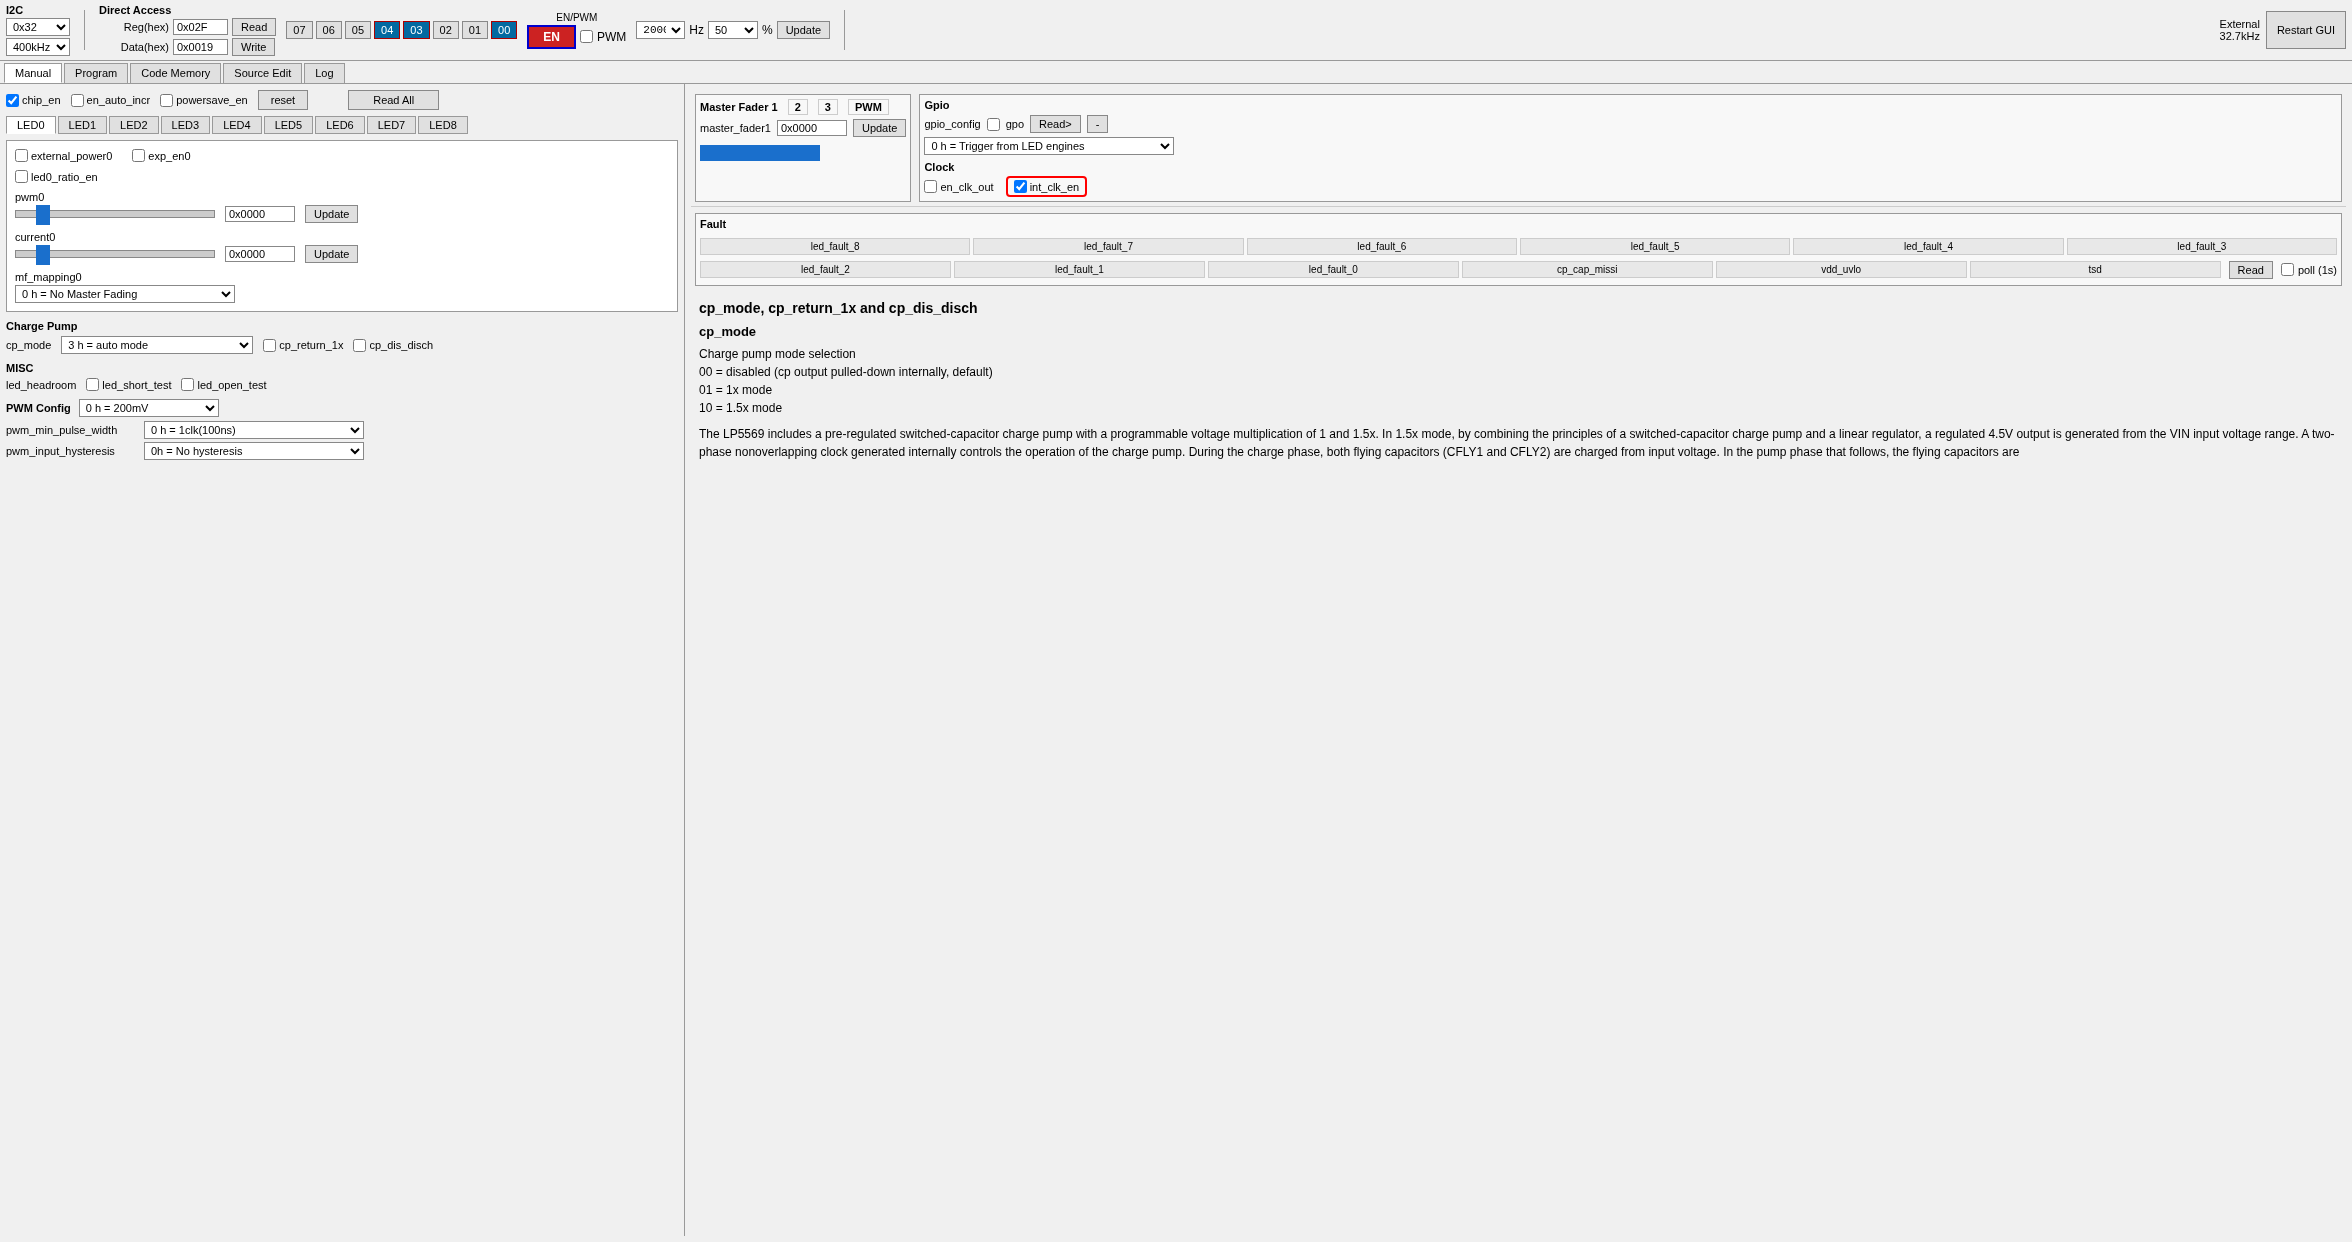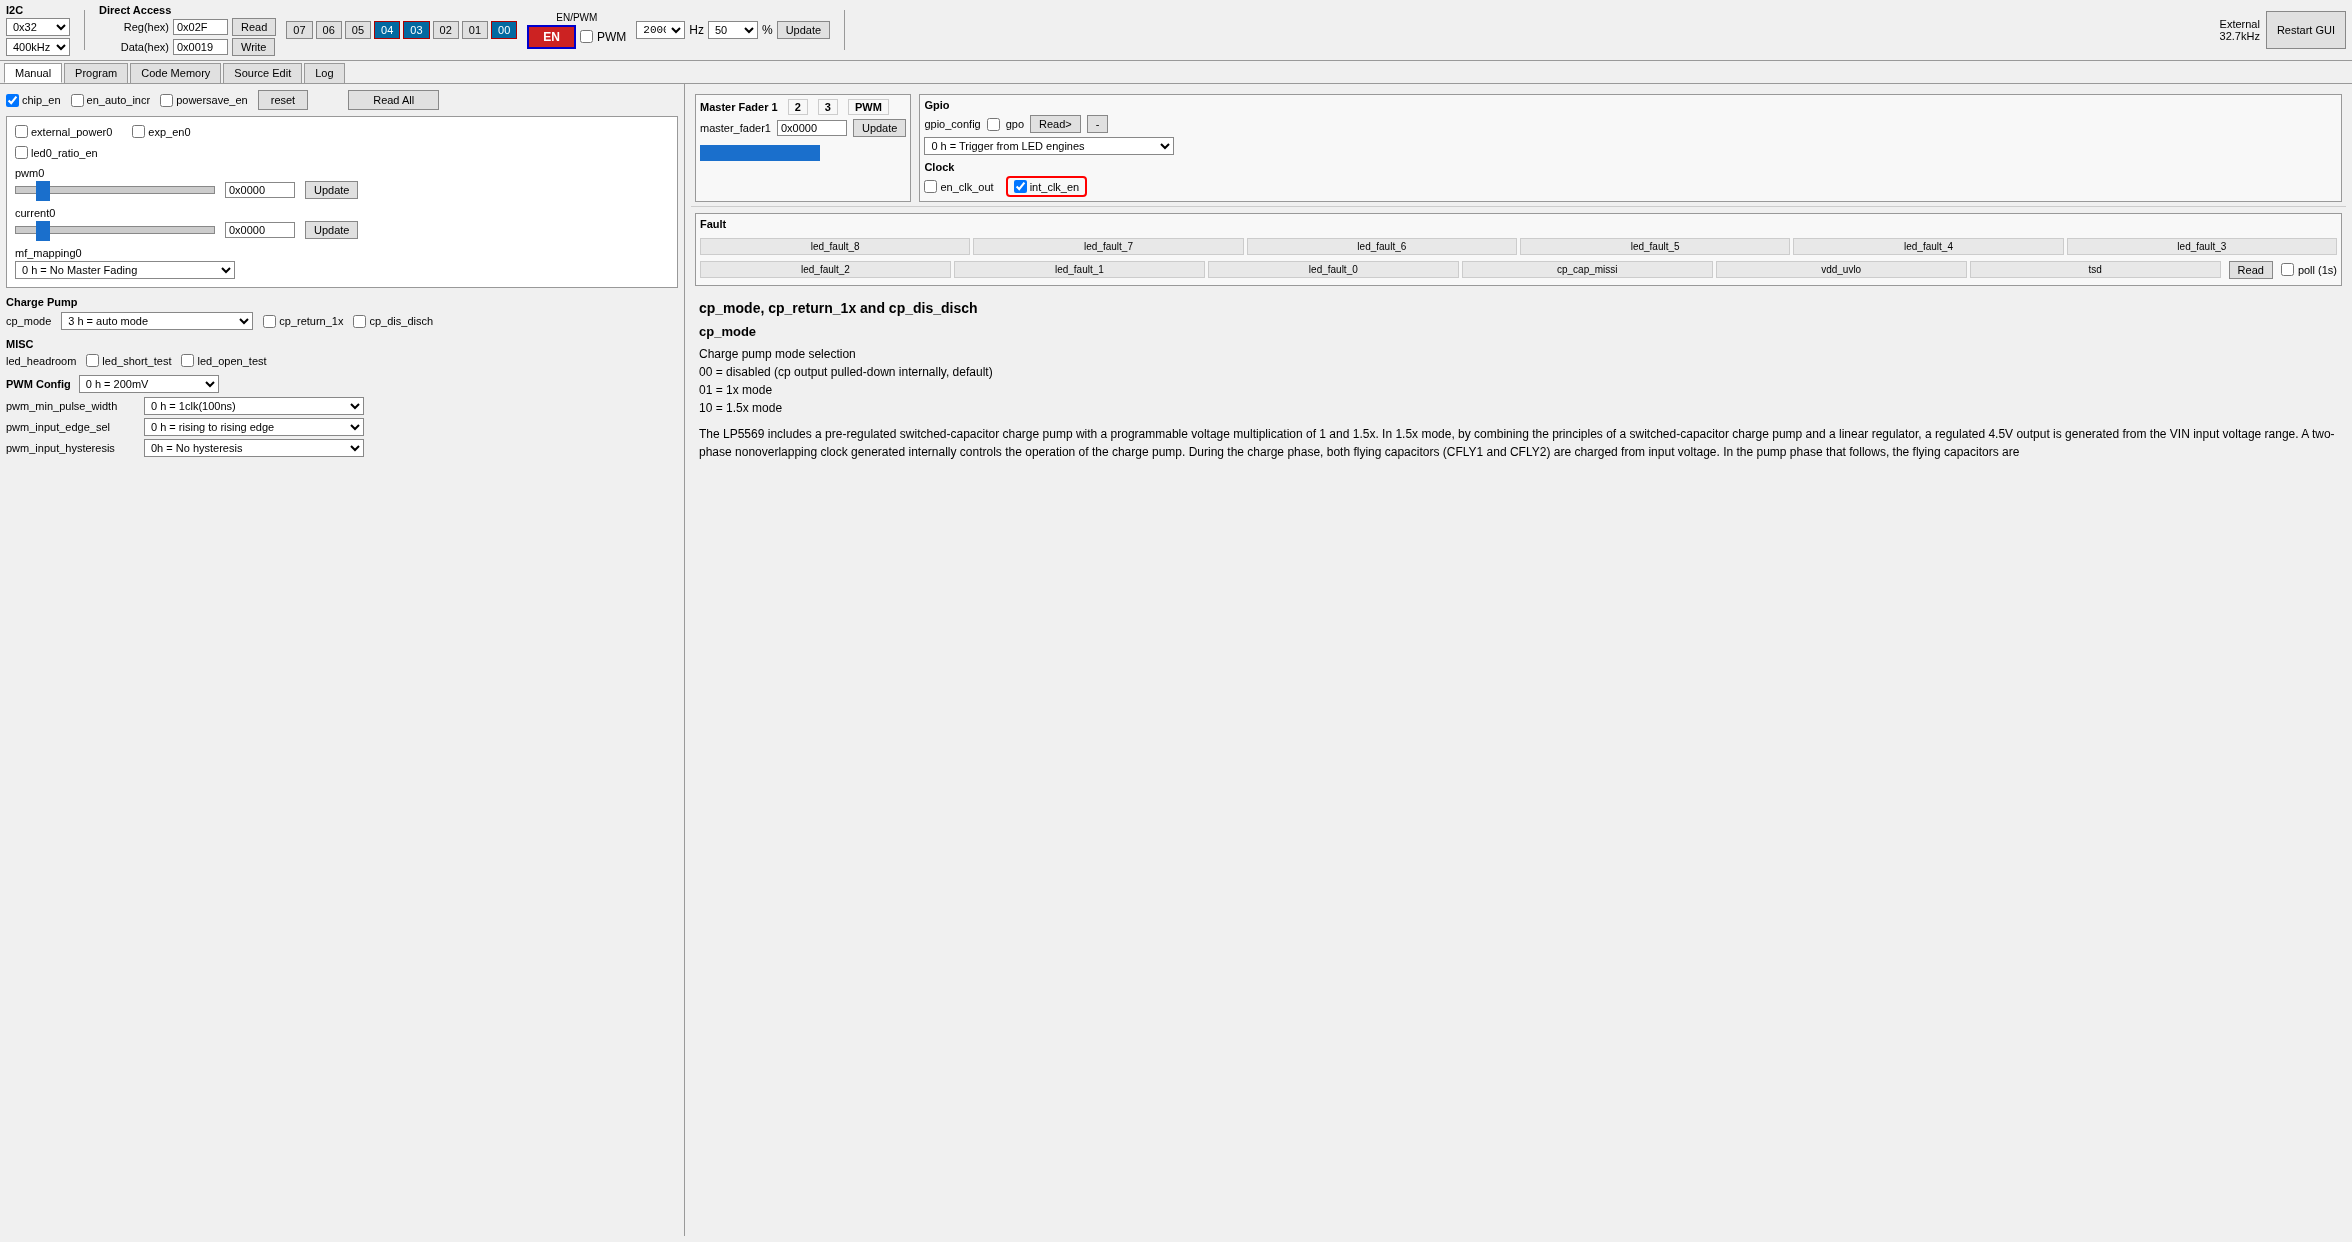--- a/index.html
+++ b/index.html
@@ -172,20 +172,31 @@
         <span>en_auto_incr</span>
       </div>
       <div class="checkbox-item">
         <input type="checkbox" style="">
         <span>powersave_en</span>
       </div>
       <button class="reset-btn">reset</button>
       <button class="read-all-btn" style="margin-left:30px;">Read All</button>
     </div>
 
+    <div class="led-tabs">
+      <div class="led-tab active">LED0</div>
+      <div class="led-tab">LED1</div>
+      <div class="led-tab">LED2</div>
+      <div class="led-tab">LED3</div>
+      <div class="led-tab">LED4</div>
+      <div class="led-tab">LED5</div>
+      <div class="led-tab">LED6</div>
+      <div class="led-tab">LED7</div>
+      <div class="led-tab">LED8</div>
+    </div>
 
     <div class="led-content">
 
       <div style="display:flex; gap:20px; margin-bottom:8px;">
         <div class="checkbox-item">
           <input type="checkbox" style="">
           <span>external_power0</span>
         </div>
         <div class="checkbox-item">
           <input type="checkbox" style="">
@@ -271,27 +282,20 @@
         <select style="width:140px;">
           <option>0 h = 200mV</option>
           <option>1 h = 300mV</option>
         </select>
       </div>
       <div class="pwm-config-row">
         <span class="pwm-config-label">pwm_min_pulse_width</span>
         <select class="dropdown-wide">
           <option>0 h = 1clk(100ns)</option>
           <option>1 h = 2clk(200ns)</option>
-        </select>
-      </div>
-      <div class="pwm-config-row">
-        <span class="pwm-config-label">pwm_input_edge_sel</span>
-        <select class="dropdown-wide">
-          <option>0 h = rising to rising edge</option>
-          <option>1 h = rising to falling edge</option>
         </select>
       </div>
       <div class="pwm-config-row">
         <span class="pwm-config-label">pwm_input_hysteresis</span>
         <select class="dropdown-wide">
           <option>0h = No hysteresis</option>
           <option>1h = hysteresis on</option>
         </select>
       </div>
     </div>

